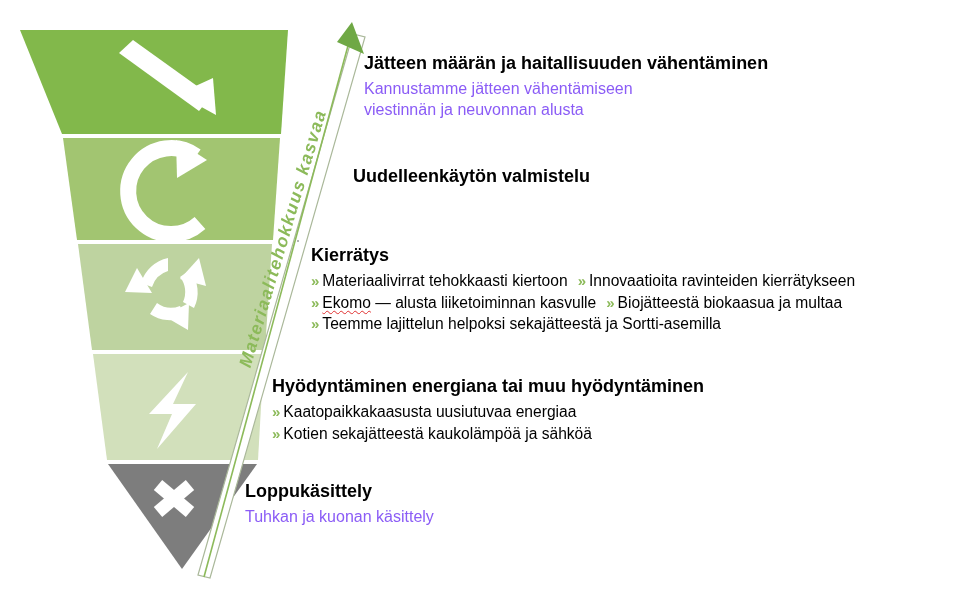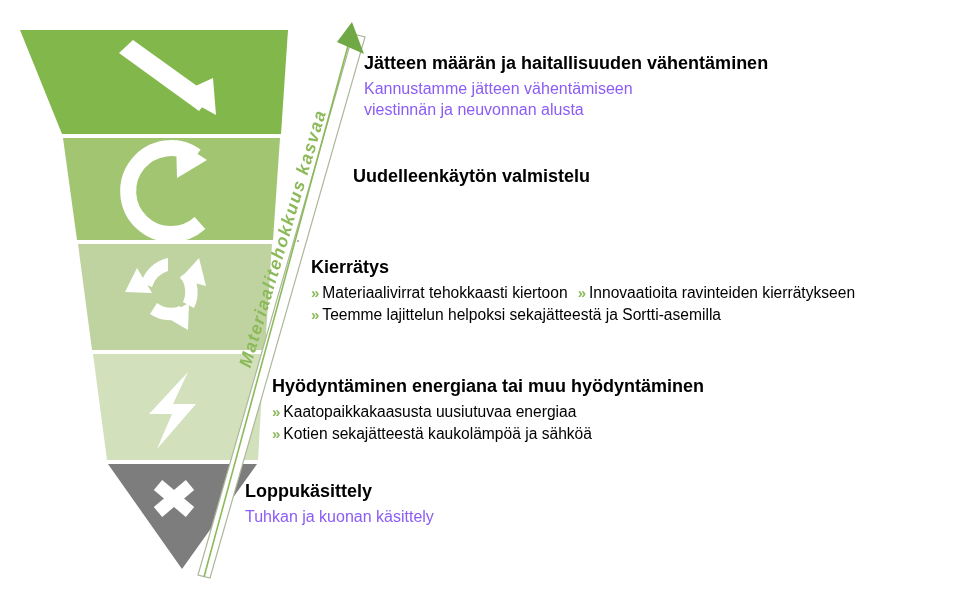--- a/index.html
+++ b/index.html
@@ -96,21 +96,21 @@
     padding: 0 3px 0 10px;
   }
   .misspelled {
     text-decoration: underline wavy #e03030;
     text-decoration-thickness: 1px;
     text-underline-offset: 2px;
   }
 
   #b-reduce  { left: 364px; top: 52px;  }
   #b-reuse   { left: 334px; top: 165px; margin-left: 19px; }
-  #b-recycle { left: 311px; top: 256px; }
+  #b-recycle { left: 311px; top: 244px; }
   #b-energy  { left: 272px; top: 375px; }
   #b-final   { left: 245px; top: 480px; }
 
   .speck {
     position: absolute;
     width: 2px; height: 2px;
     background: #9a9a9a;
     border-radius: 50%;
   }
 </style>
@@ -191,20 +191,23 @@
     <h2>Uudelleenkäytön valmistelu</h2>
   </div>
 
   <div class="block" id="b-recycle">
     <h2>Kierrätys</h2>
     <ul class="bullets">
       <li>
         <span class="bl">»</span><span>Materiaalivirrat tehokkaasti kiertoon</span><span class="bl2">»</span><span>Innovaatioita ravinteiden kierrätykseen</span>
       </li>
       <li>
+        <span class="bl">»</span><span class="misspelled">Ekomo</span><span> — alusta liiketoiminnan kasvulle</span><span class="bl2">»</span><span>Biojätteestä biokaasua ja multaa</span>
+      </li>
+      <li>
         <span class="bl">»</span><span>Teemme lajittelun helpoksi sekajätteestä ja Sortti-asemilla</span>
       </li>
     </ul>
   </div>
 
   <div class="block" id="b-energy">
     <h2>Hyödyntäminen energiana tai muu hyödyntäminen</h2>
     <ul class="bullets">
       <li>
         <span class="bl">»</span><span>Kaatopaikkakaasusta uusiutuvaa energiaa</span>

